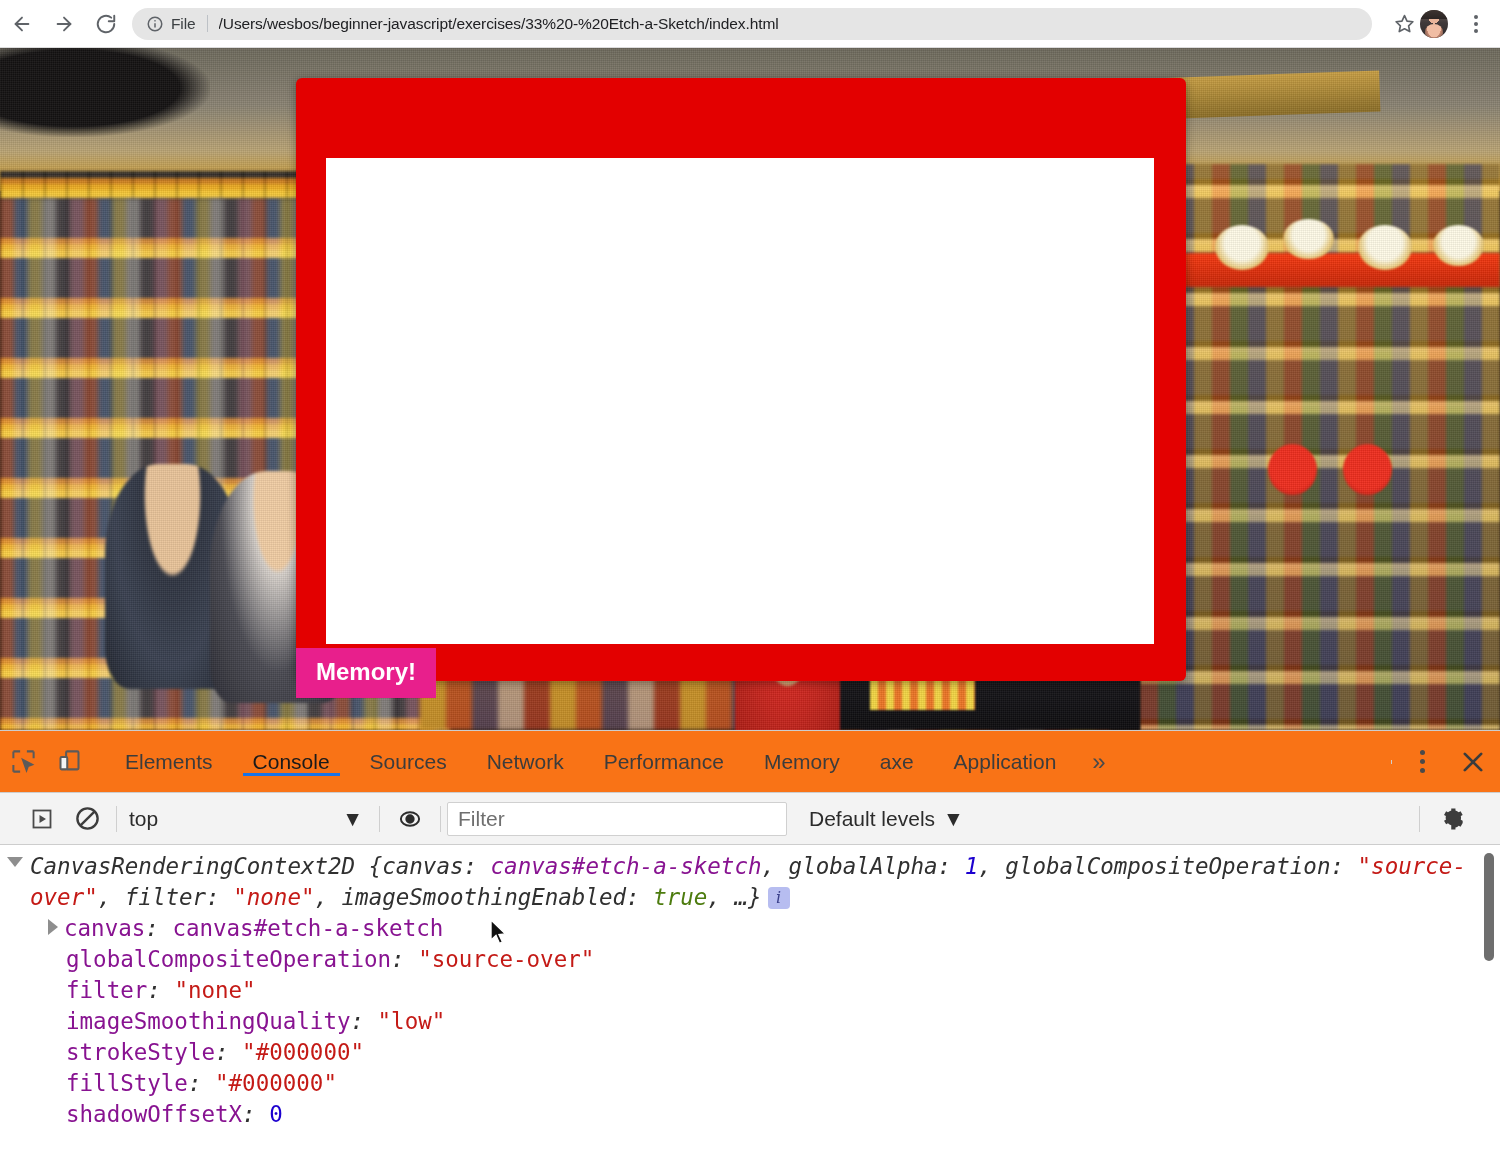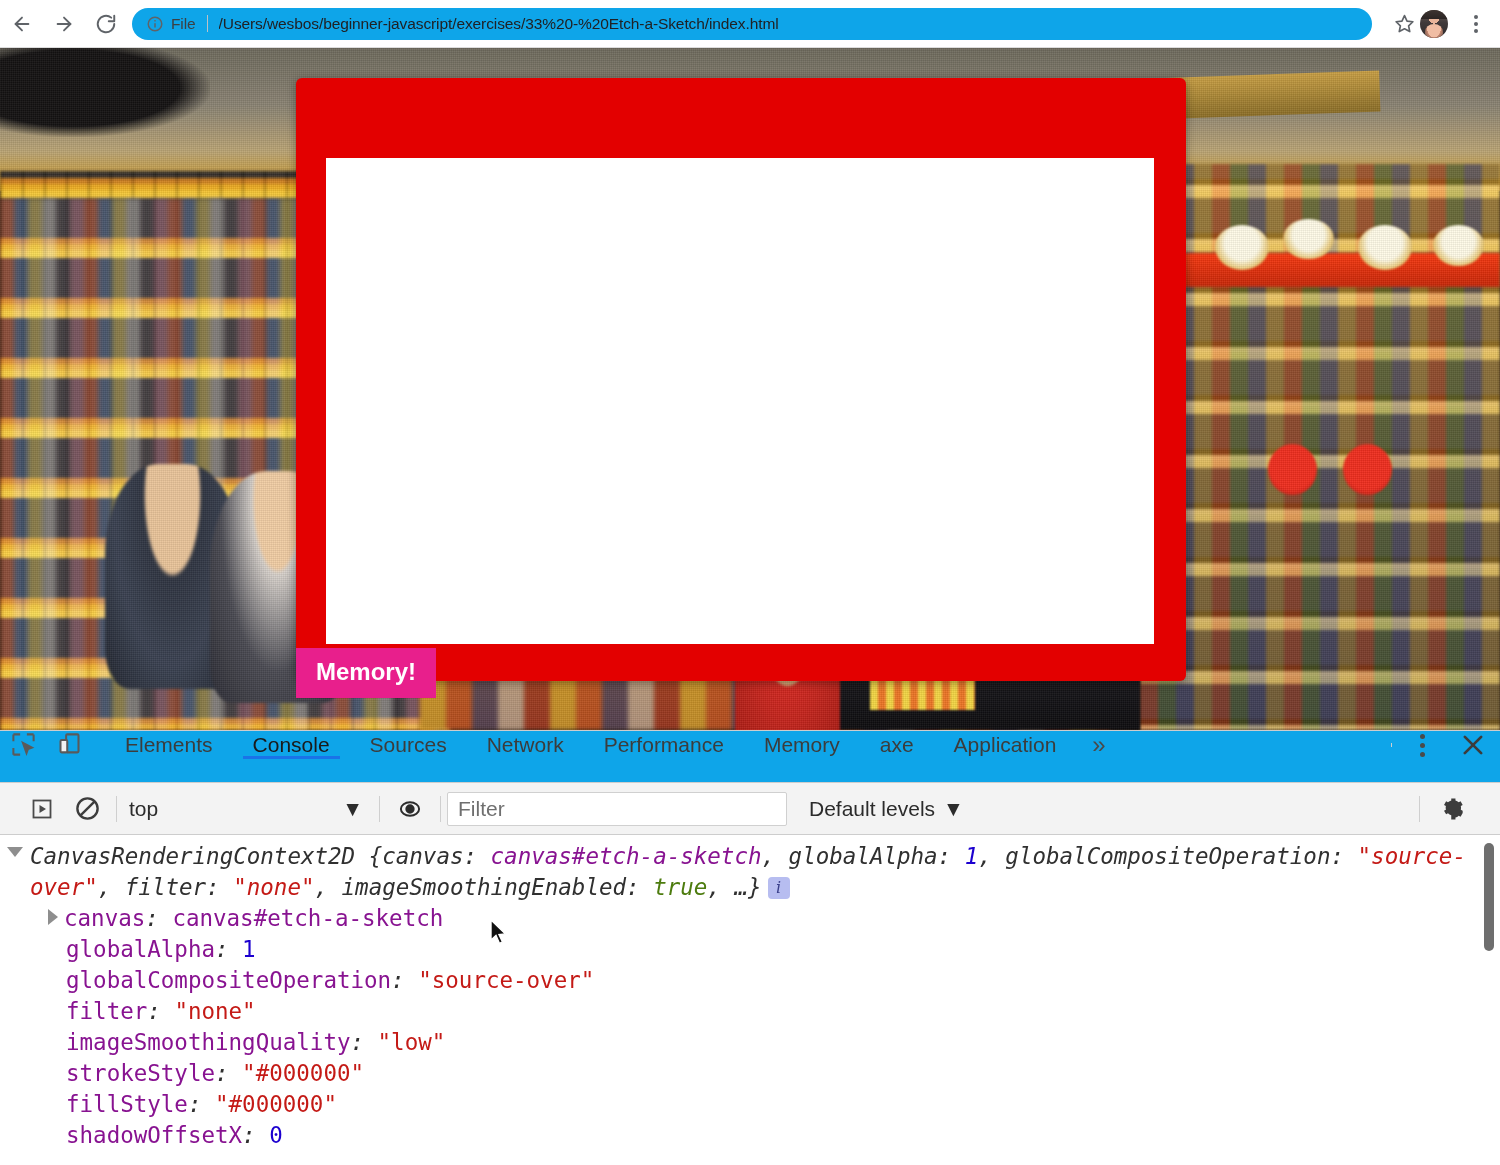--- a/index.html
+++ b/index.html
@@ -18,21 +18,21 @@
   }
   .nav-btns { display: flex; align-items: center; gap: 2px; padding-left: 2px; }
   .nav-btn {
     width: 40px; height: 40px; border-radius: 50%;
     display: flex; align-items: center; justify-content: center;
     color: #5f6368;
   }
   .nav-btn svg { display: block; }
   .omnibox {
     flex: 1; height: 32px; margin: 0 10px 0 6px;
-    background: #0ea5e9; border-radius: 16px;
+    background: #e5e5e5; border-radius: 16px;
     display: flex; align-items: center; padding: 0 14px;
     min-width: 0;
   }
   .omni-info { width: 18px; height: 18px; flex: none; color: #5f6368; margin-right: 7px; }
   .omni-scheme {
     font-size: 15.5px; color: #3c4043; white-space: nowrap;
     letter-spacing: -0.1px;
   }
   .omni-sep {
     width: 1px; height: 17px; background: #bdc1c6; margin: 0 11px; flex: none;
@@ -195,22 +195,22 @@
   }
 
   
   .devtools {
     position: absolute; left: 0; top: 730px; width: 1500px; height: 435px;
     background: #ffffff;
     border-top: 1px solid #cdcdcd;
     display: flex; flex-direction: column;
   }
   .dt-tabbar {
-    height: 52px; flex: none; display: flex; align-items: flex-start;
-    background: #0ea5e9; border-bottom: 1px solid #cdcdcd;
+    height: 62px; flex: none; display: flex; align-items: center;
+    background: #f97316; border-bottom: 1px solid #cdcdcd;
   }
   .dt-icon-btn {
     width: 46px; display: flex; align-items: center; justify-content: center;
     color: #5a5a5a; cursor: pointer;
   }
   .dt-vsep { width: 1px; background: #cfcfcf; margin: 12px 6px; flex: none; }
   .dt-tabs { display: flex; align-items: stretch; flex: 1; min-width: 0; }
   .dt-tab {
     display: flex; align-items: center; padding: 0 20px;
     font-size: 21px; color: #3c3c3c; cursor: pointer; white-space: nowrap;
@@ -483,21 +483,20 @@
       <div class="con-obj-head"><span class="s-punc">CanvasRenderingContext2D</span><span class="s-punc">&nbsp;{</span><span class="s-punc">canvas: </span><span class="s-node">canvas#etch-a-sketch</span><span class="s-punc">, globalAlpha: </span><span class="s-num">1</span><span class="s-punc">, globalCompositeOperation: </span><span class="s-str">"source-over"</span><span class="s-punc">, filter: </span><span class="s-str">"none"</span><span class="s-punc">, imageSmoothingEnabled: </span><span class="s-bool">true</span><span class="s-punc">, …}</span><span class="info-badge">i</span></div>
     </div>
 
     <div class="con-row">
       <div class="con-gutter" style="width:64px; justify-content:flex-end; padding-right:6px;">
         <span class="tri right"></span>
       </div>
       <div><span class="pname">canvas</span><span class="s-punc">: </span><span class="s-node">canvas#etch-a-sketch</span></div>
     </div>
 
-    <div class="prop-line"><span class="pname">globalAlpha</span><span class="s-punc">: </span><span class="s-num">1</span></div>
 
     <div class="prop-line"><span class="pname">globalCompositeOperation</span><span class="s-punc">: </span><span class="s-str">"source-over"</span></div>
 
     <div class="prop-line"><span class="pname">filter</span><span class="s-punc">: </span><span class="s-str">"none"</span></div>
 
 
     <div class="prop-line"><span class="pname">imageSmoothingQuality</span><span class="s-punc">: </span><span class="s-str">"low"</span></div>
 
     <div class="prop-line"><span class="pname">strokeStyle</span><span class="s-punc">: </span><span class="s-str">"#000000"</span></div>
 

